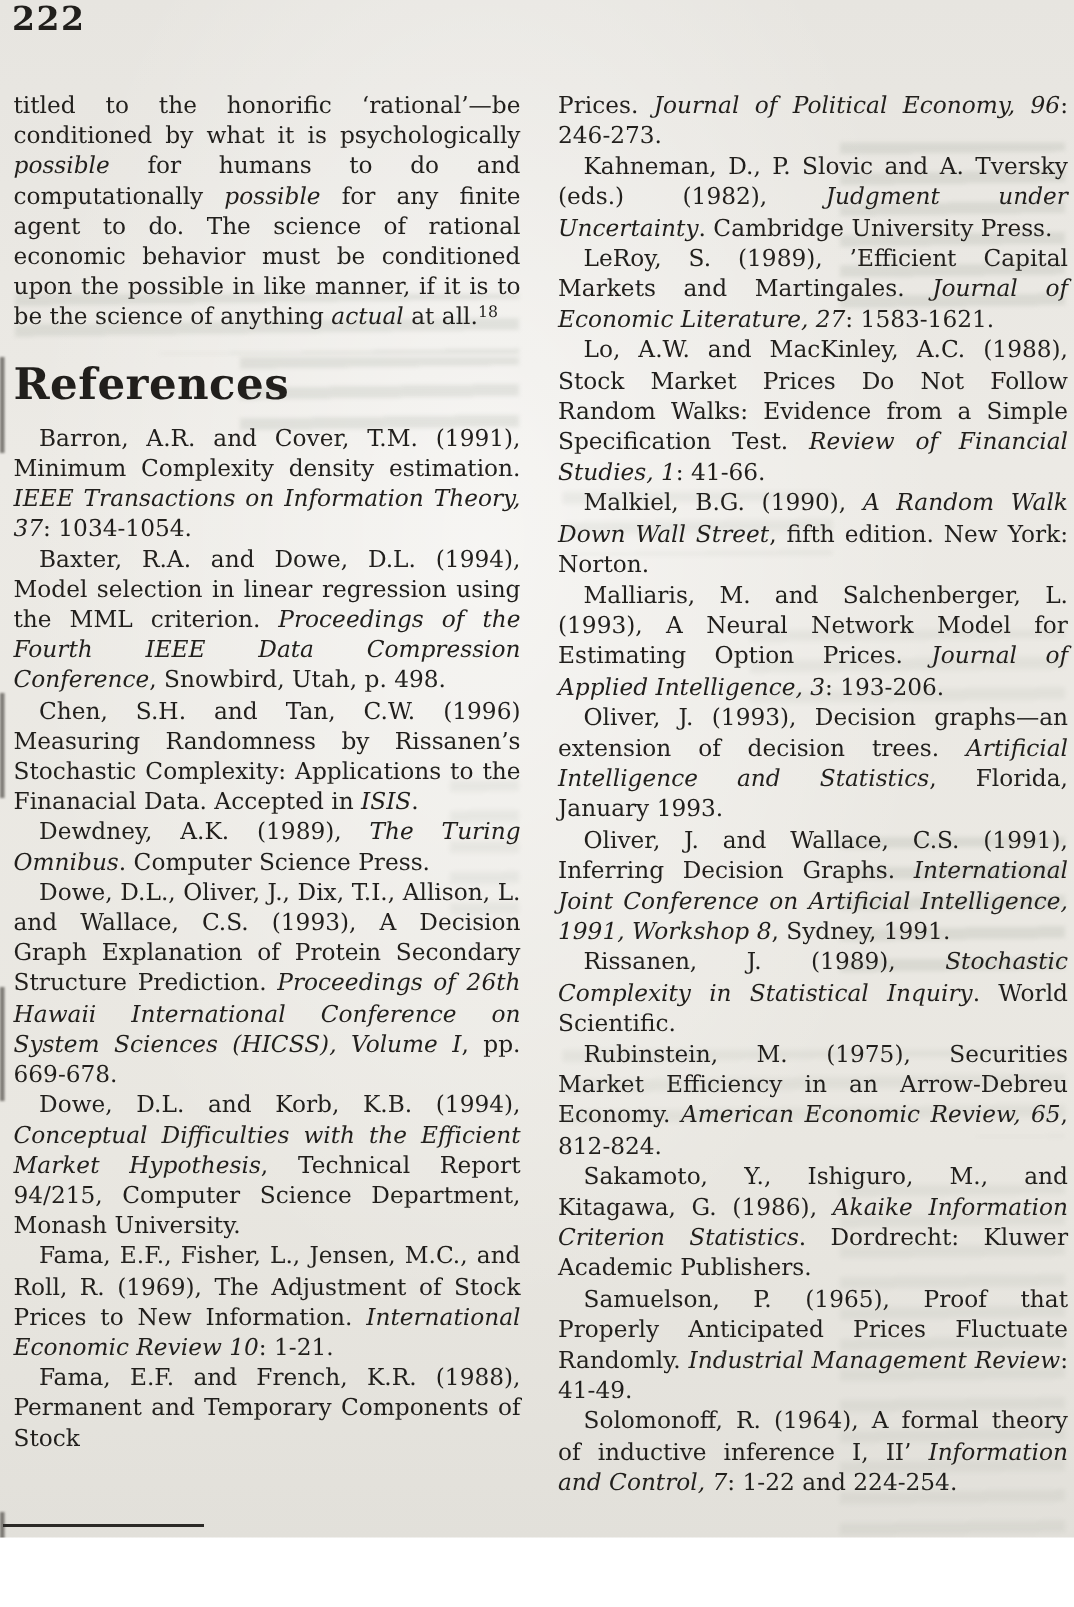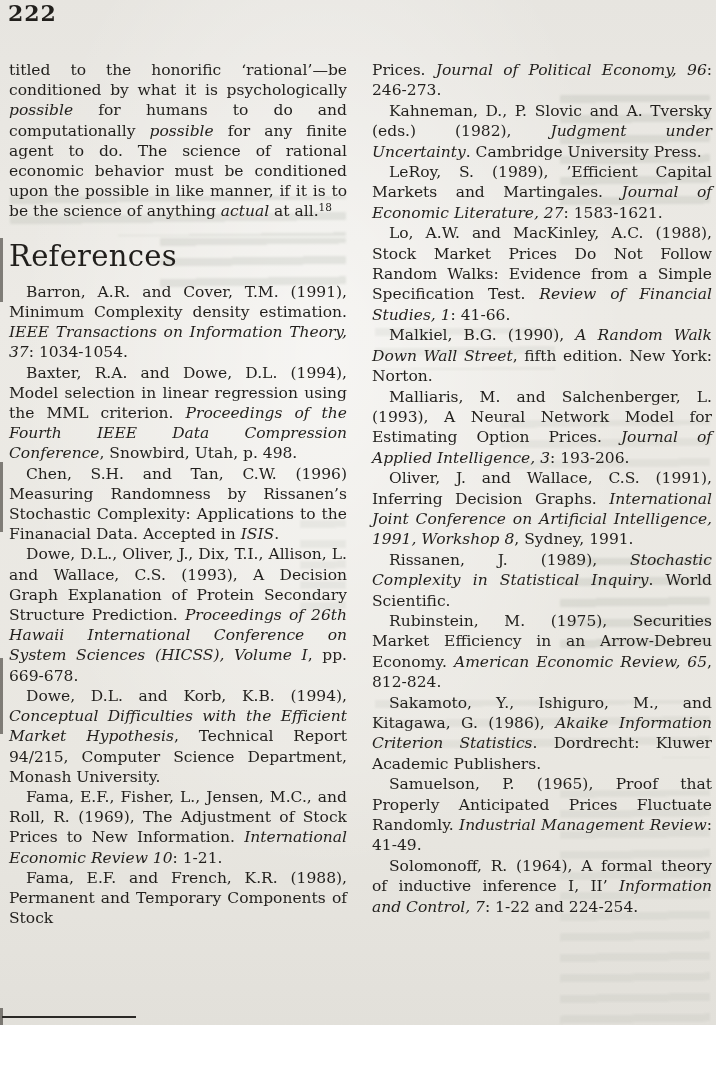--- a/index.html
+++ b/index.html
@@ -23,21 +23,21 @@
   }
   .col {
     position: absolute; top: 60px;
     font-size: 15.5px; line-height: 20.2px;
     text-align: justify;
   }
   .col-left  { left: 9px;   width: 338px; }
   .col-right { left: 372px; width: 340px; line-height: 20.4px; }
   .intro { margin: 0; }
   .refs-heading {
-    font-size: 29px; font-weight: normal;
+    font-size: 29px; font-weight: bold;
     margin: 24px 0 16px 0; letter-spacing: 0.3px;
   }
   .ref { margin: 0; text-indent: 17px; }
   .ref.noindent { text-indent: 0; }
   .it { font-style: italic; margin-top: 30px; }
   sup { font-size: 10.5px; line-height: 0; vertical-align: 5px; }
   .footnote-rule {
     position: absolute; left: 2px; top: 1016px;
     width: 134px; height: 2px; background: #2b2926;
   }
@@ -86,35 +86,37 @@
 
   <div class="page-number">222</div>
 
   <div class="col col-left">
     <p class="intro"><span>titled to the honorific ‘rational’—be conditioned by what it is psychologically </span><span class="it">possible</span><span> for humans to do and computationally </span><span class="it">possible</span><span> for any finite agent to do. The science of rational economic behavior must be conditioned upon the possible in like manner, if it is to be the science of anything </span><span class="it">actual</span><span> at all.</span><sup>18</sup></p>
     <div class="refs-heading">References</div>
     <div>
         <p class="ref"><span>Barron, A.R. and Cover, T.M. (1991), Minimum Complexity density estimation. </span><span class="it">IEEE Transactions on Information Theory, 37</span><span>: 1034-1054.</span></p>
         <p class="ref"><span>Baxter, R.A. and Dowe, D.L. (1994), Model selection in linear regression using the MML criterion. </span><span class="it">Proceedings of the Fourth IEEE Data Compression Conference</span><span>, Snowbird, Utah, p. 498.</span></p>
         <p class="ref"><span>Chen, S.H. and Tan, C.W. (1996) Measuring Randomness by Rissanen’s Stochastic Complexity: Applications to the Finanacial Data. Accepted in </span><span class="it">ISIS</span><span>.</span></p>
+        <p class="ref"><span>Dewdney, A.K. (1989), </span><span class="it">The Turing Omnibus</span><span>. Computer Science Press.</span></p>
         <p class="ref"><span>Dowe, D.L., Oliver, J., Dix, T.I., Allison, L. and Wallace, C.S. (1993), A Decision Graph Explanation of Protein Secondary Structure Prediction. </span><span class="it">Proceedings of 26th Hawaii International Conference on System Sciences (HICSS), Volume I</span><span>, pp. 669-678.</span></p>
         <p class="ref"><span>Dowe, D.L. and Korb, K.B. (1994), </span><span class="it">Conceptual Difficulties with the Efficient Market Hypothesis</span><span>, Technical Report 94/215, Computer Science Department, Monash University.</span></p>
         <p class="ref"><span>Fama, E.F., Fisher, L., Jensen, M.C., and Roll, R. (1969), The Adjustment of Stock Prices to New Information. </span><span class="it">International Economic Review 10</span><span>: 1-21.</span></p>
         <p class="ref"><span>Fama, E.F. and French, K.R. (1988), Permanent and Temporary Components of Stock</span></p>
       </div>
   </div>
 
   <div class="col col-right">
     <div>
         <p class="ref noindent"><span>Prices. </span><span class="it">Journal of Political Economy, 96</span><span>: 246-273.</span></p>
         <p class="ref"><span>Kahneman, D., P. Slovic and A. Tversky (eds.) (1982), </span><span class="it">Judgment under Uncertainty</span><span>. Cambridge University Press.</span></p>
         <p class="ref"><span>LeRoy, S. (1989), ’Efficient Capital Markets and Martingales. </span><span class="it">Journal of Economic Literature, 27</span><span>: 1583-1621.</span></p>
         <p class="ref"><span>Lo, A.W. and MacKinley, A.C. (1988), Stock Market Prices Do Not Follow Random Walks: Evidence from a Simple Specification Test. </span><span class="it">Review of Financial Studies, 1</span><span>: 41-66.</span></p>
         <p class="ref"><span>Malkiel, B.G. (1990), </span><span class="it">A Random Walk Down Wall Street</span><span>, fifth edition. New York: Norton.</span></p>
         <p class="ref"><span>Malliaris, M. and Salchenberger, L. (1993), A Neural Network Model for Estimating Option Prices. </span><span class="it">Journal of Applied Intelligence, 3</span><span>: 193-206.</span></p>
+        <p class="ref"><span>Oliver, J. (1993), Decision graphs—an extension of decision trees. </span><span class="it">Artificial Intelligence and Statistics</span><span>, Florida, January 1993.</span></p>
         <p class="ref"><span>Oliver, J. and Wallace, C.S. (1991), Inferring Decision Graphs. </span><span class="it">International Joint Conference on Artificial Intelligence, 1991, Workshop 8</span><span>, Sydney, 1991.</span></p>
         <p class="ref"><span>Rissanen, J. (1989), </span><span class="it">Stochastic Complexity in Statistical Inquiry</span><span>. World Scientific.</span></p>
         <p class="ref"><span>Rubinstein, M. (1975), Securities Market Efficiency in an Arrow-Debreu Economy. </span><span class="it">American Economic Review, 65</span><span>, 812-824.</span></p>
         <p class="ref"><span>Sakamoto, Y., Ishiguro, M., and Kitagawa, G. (1986), </span><span class="it">Akaike Information Criterion Statistics</span><span>. Dordrecht: Kluwer Academic Publishers.</span></p>
         <p class="ref"><span>Samuelson, P. (1965), Proof that Properly Anticipated Prices Fluctuate Randomly. </span><span class="it">Industrial Management Review</span><span>: 41-49.</span></p>
         <p class="ref"><span>Solomonoff, R. (1964), A formal theory of inductive inference I, II’ </span><span class="it">Information and Control, 7</span><span>: 1-22 and 224-254.</span></p>
         <p class="ref"></p>
       </div>
   </div>
 

